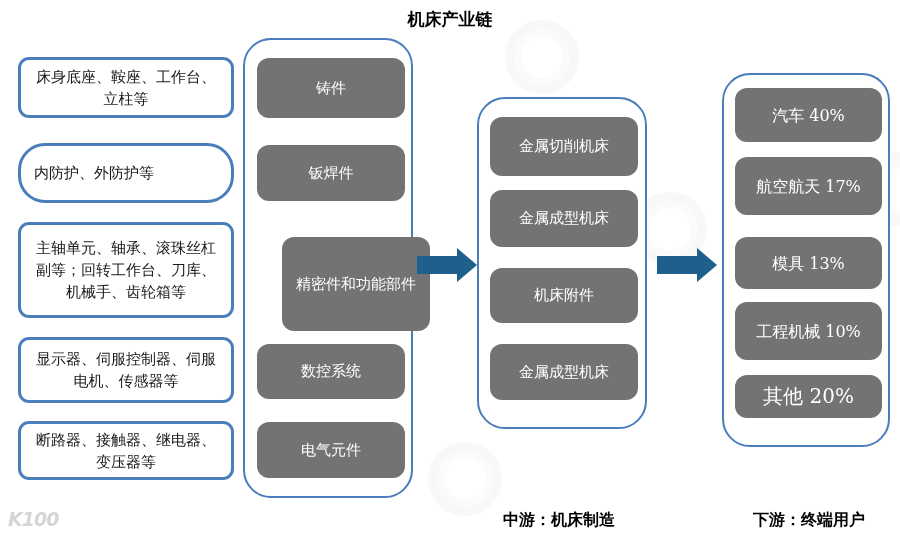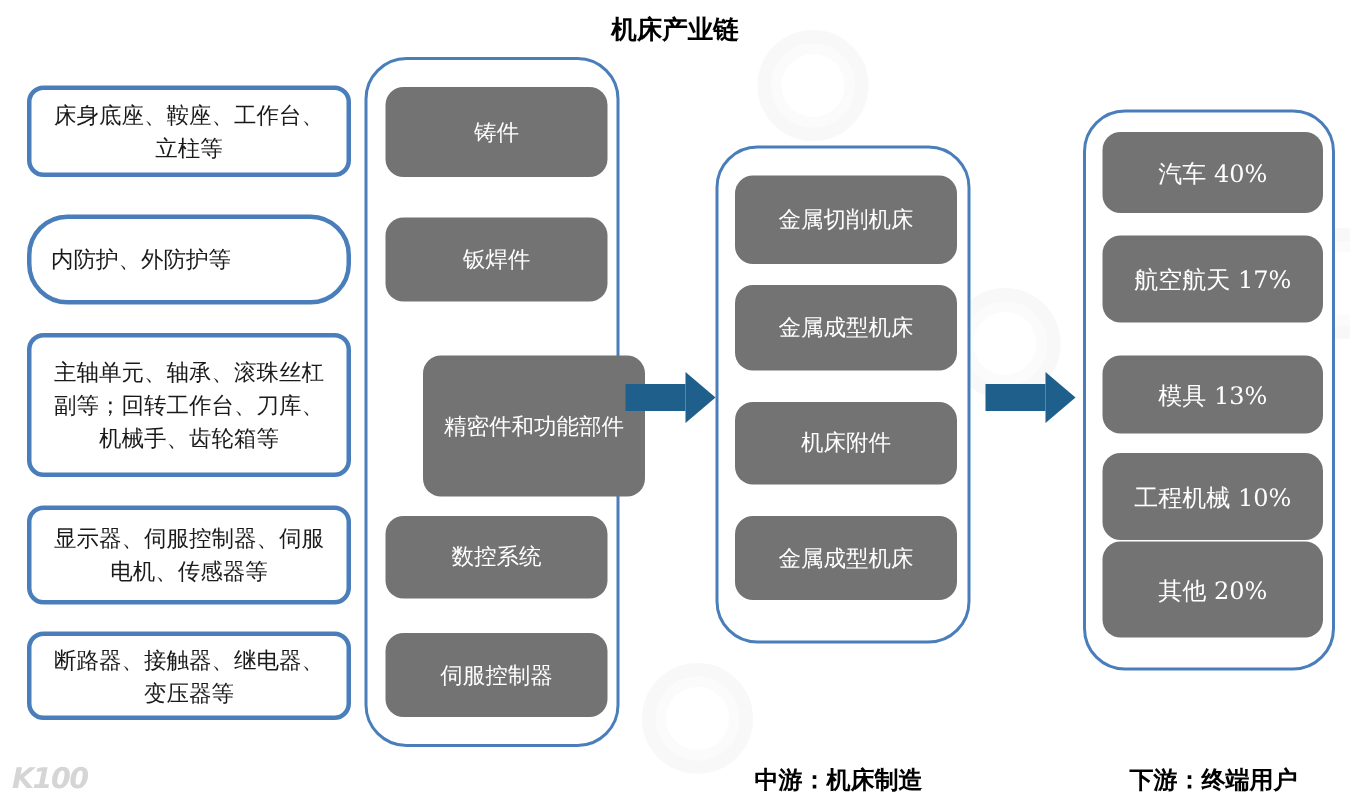--- a/index.html
+++ b/index.html
@@ -77,21 +77,21 @@
   <div class="wbox" style="top:143px; height:60px;border-radius:27px;">内防护、外防护等</div>
   <div class="wbox" style="top:222px; height:96px;">主轴单元、轴承、滚珠丝杠副等；回转工作台、刀库、机械手、齿轮箱等</div>
   <div class="wbox" style="top:337px; height:66px;">显示器、伺服控制器、伺服电机、传感器等</div>
   <div class="wbox" style="top:421px; height:59px;">断路器、接触器、继电器、变压器等</div>
 
   <div class="group" style="left:243px; top:38px; width:170px; height:460px;"></div>
   <div class="bbox" style="left:257px; top:58px;  width:148px; height:60px;">铸件</div>
   <div class="bbox" style="left:257px; top:145px; width:148px; height:56px;">钣焊件</div>
   <div class="bbox" style="left:257px; top:237px; width:148px; height:94px;margin-left:25px;">精密件和功能部件</div>
   <div class="bbox" style="left:257px; top:344px; width:148px; height:55px;">数控系统</div>
-  <div class="bbox" style="left:257px; top:422px; width:148px; height:56px;">伺服控制器</div>
+  <div class="bbox" style="left:257px; top:422px; width:148px; height:56px;">电气元件</div>
 
   <div class="arrow" style="left:417px; top:248px;">
     <div class="body"></div>
     <div class="head"></div>
   </div>
 
   <div class="group" style="left:477px; top:97px; width:170px; height:332px;"></div>
   <div class="bbox" style="left:490px; top:117px; width:148px; height:59px;">金属切削机床</div>
   <div class="bbox" style="left:490px; top:190px; width:148px; height:57px;">金属成型机床</div>
   <div class="bbox" style="left:490px; top:268px; width:148px; height:55px;">机床附件</div>
@@ -100,21 +100,21 @@
   <div class="arrow" style="left:657px; top:248px;">
     <div class="body"></div>
     <div class="head"></div>
   </div>
 
   <div class="group" style="left:722px; top:73px; width:168px; height:374px;"></div>
   <div class="bbox" style="left:735px; top:88px;  width:147px; height:54px; font-size:16px;">汽车 40%</div>
   <div class="bbox" style="left:735px; top:157px; width:147px; height:58px; font-size:16px;">航空航天 17%</div>
   <div class="bbox" style="left:735px; top:237px; width:147px; height:52px; font-size:16px;">模具 13%</div>
   <div class="bbox" style="left:735px; top:302px; width:147px; height:58px; font-size:16px;">工程机械 10%</div>
-  <div class="bbox" style="left:735px; top:361px; width:147px; height:64px; font-size:16px;">其他 20%</div>
+  <div class="bbox" style="left:735px; top:375px; width:147px; height:43px; font-size:20px;">其他 20%</div>
 
   <div class="stage-label" style="left:503px;">中游：机床制造</div>
   <div class="stage-label" style="left:753px;">下游：终端用户</div>
 
   <div class="brandmark">
     <span class="bm-logo">K100</span>
   </div>
 
 </div>
 

